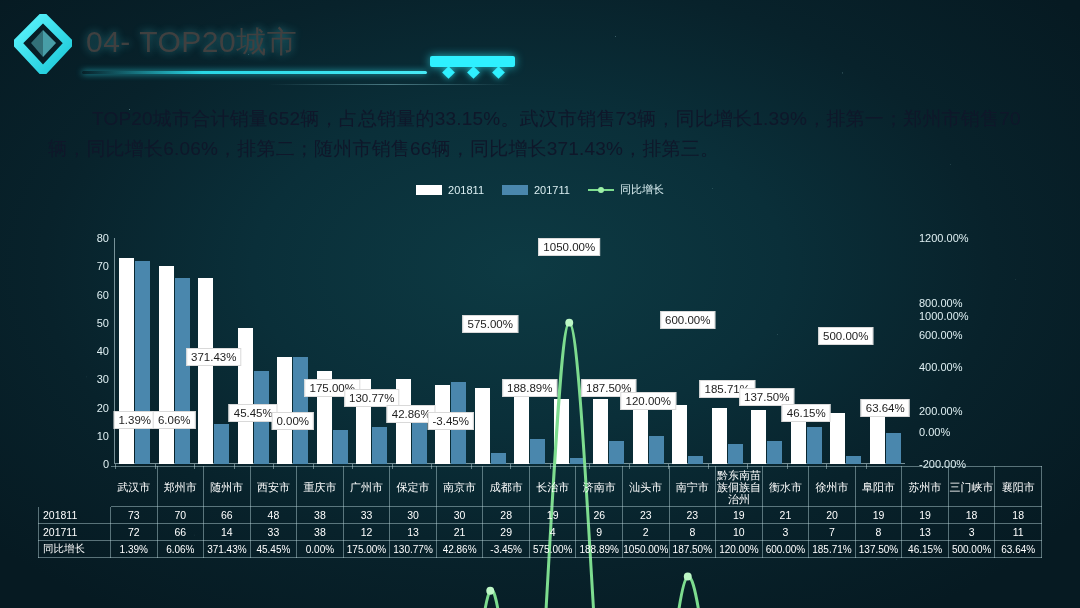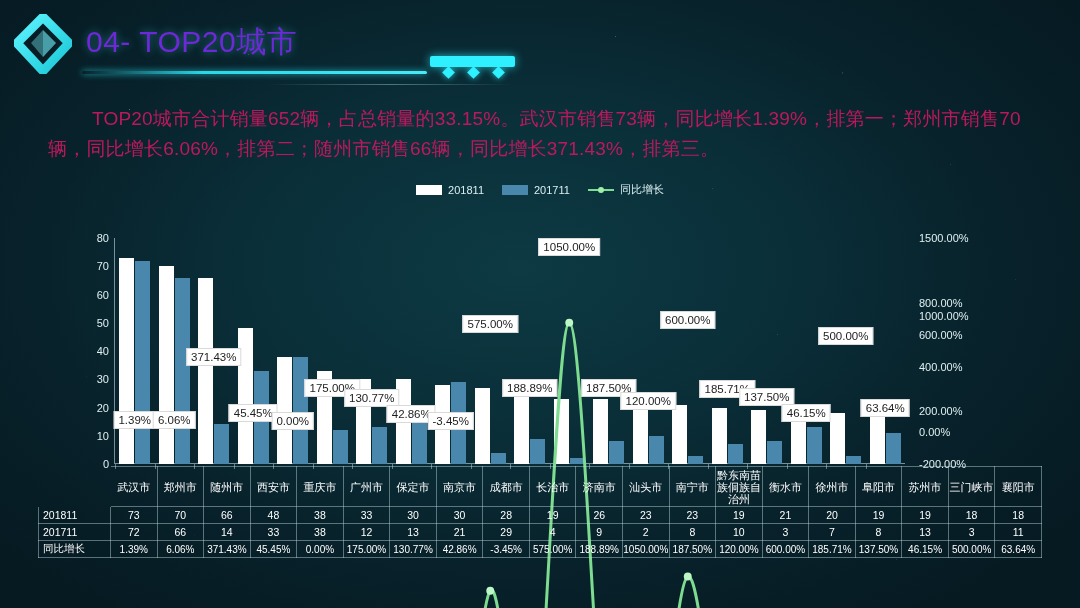--- a/index.html
+++ b/index.html
@@ -32,21 +32,21 @@
       radial-gradient(1px 1px at 94% 46%, rgba(200,255,255,.22), transparent 60%),
       radial-gradient(1px 1px at 18% 88%, rgba(200,255,255,.18), transparent 60%),
       radial-gradient(1px 1px at 83% 92%, rgba(200,255,255,.18), transparent 60%);
   }
 
   
   .header { position:absolute; left:0; top:0; width:1080px; height:95px; }
   .logo { position:absolute; left:14px; top:14px; width:58px; height:60px; }
   .title {
     position:absolute; left:86px; top:22px;
-    font-size:30px; letter-spacing:.5px; color:#6d28d9;
+    font-size:30px; letter-spacing:.5px; color:#404040;
     text-shadow:0 0 8px rgba(80,230,245,.45);
     white-space:nowrap;
   }
   .rule-line {
     position:absolute; left:82px; top:71px; width:345px; height:3px;
     background:linear-gradient(90deg, rgba(20,220,235,0) 0%, #29d7e6 35%, #48eaf6 100%);
     border-radius:2px;
     box-shadow:0 0 6px rgba(45,225,240,.8);
   }
   .rule-thin {
@@ -58,21 +58,21 @@
     background:#2ff0ff; border-radius:2px;
     box-shadow:0 0 10px rgba(47,240,255,.7);
   }
   .dot { position:absolute; top:68px; width:9px; height:9px; background:#2ff0ff;
          transform:rotate(45deg); box-shadow:0 0 6px rgba(47,240,255,.8); }
   .dot.d1{ left:444px; } .dot.d2{ left:469px; } .dot.d3{ left:494px; }
 
   
   .summary {
     position:absolute; left:48px; top:104px; width:990px;
-    font-size:19px; line-height:30px; color:#be185d;
+    font-size:19px; line-height:30px; color:#0f172a;
     text-align:left; text-indent:44px;
     letter-spacing:.2px;
   }
 
   
   .legend { position:absolute; left:0; top:182px; width:1080px;
             display:flex; justify-content:center; align-items:center; gap:18px;
             font-size:11px; color:#dbeff2; }
   .legend-item { display:flex; align-items:center; gap:6px; }
   .sw { width:26px; height:10px; display:inline-block; }
@@ -184,21 +184,21 @@
       <div class="tick" style="top: 0%;">80</div>
     </div>
   <div class="axis-right" id="axisRight">
       <div class="tick" style="top: 100%;">-200.00%</div>
       <div class="tick" style="top: 85.7143%;">0.00%</div>
       <div class="tick" style="top: 71.4286%; margin-top: 12px;">200.00%</div>
       <div class="tick" style="top: 57.1429%;">400.00%</div>
       <div class="tick" style="top: 42.8571%;">600.00%</div>
       <div class="tick" style="top: 28.5714%;">800.00%</div>
       <div class="tick" style="top: 14.2857%; margin-top: 46px;">1000.00%</div>
-      <div class="tick" style="top: 0%;">1500.00%</div>
+      <div class="tick" style="top: 0%;">1200.00%</div>
     </div>
   <div class="axis-spine"></div>
   <div class="axis-base"></div>
   <div class="plot">
     <div class="cols" id="cols">
         <div class="col">
           <div class="bars">
             <div class="bar b18" style="height: 91.25%;"></div>
             <div class="bar b17" style="height: 90%;"></div>
           </div>

